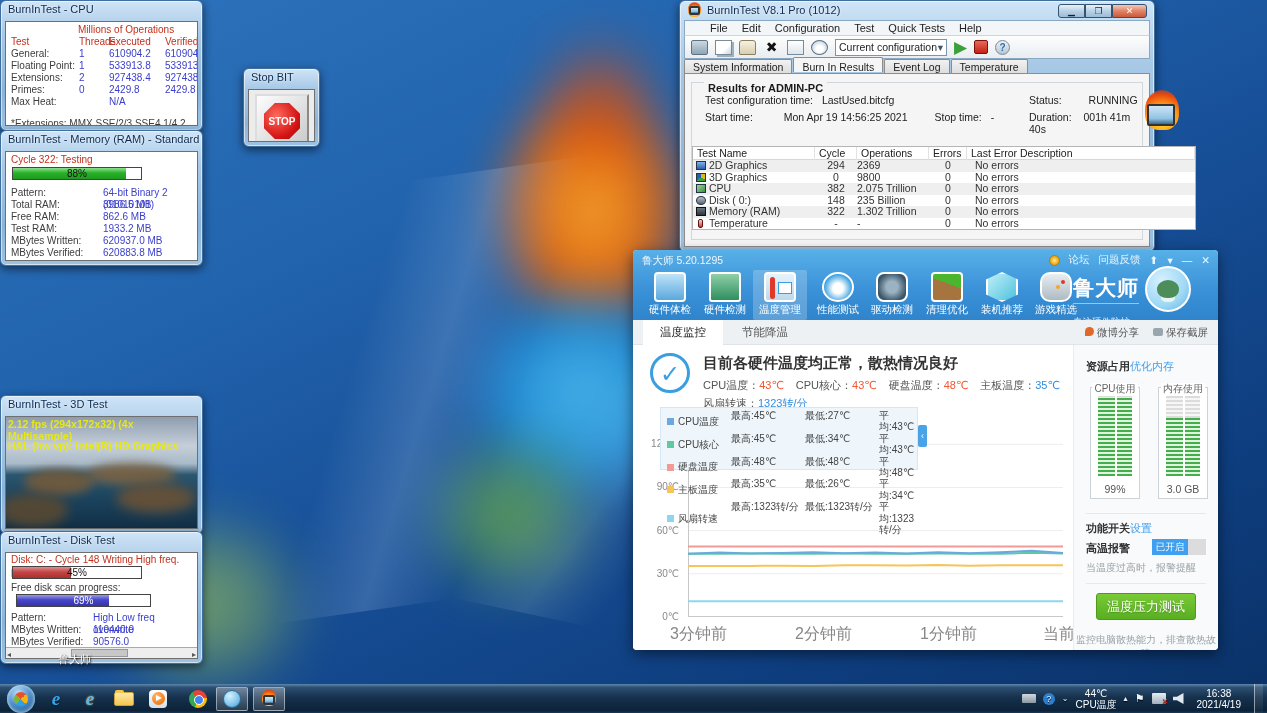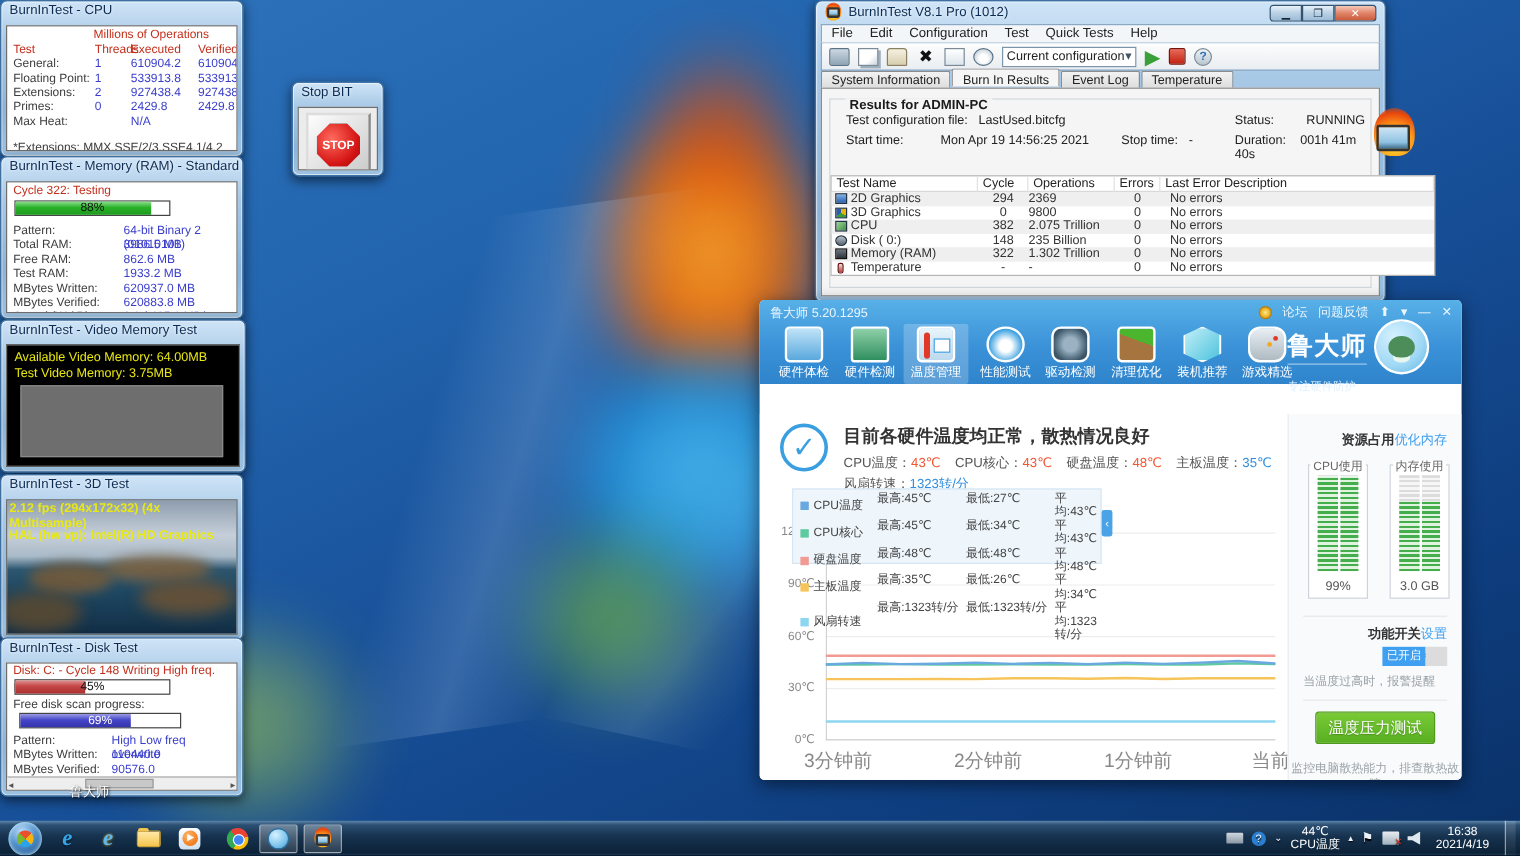--- a/index.html
+++ b/index.html
@@ -30,21 +30,21 @@
 .cpurow{display:grid;grid-template-columns:68px 30px 56px 1fr;padding-left:5px;font-size:10px;line-height:12px}
 .kvrow{display:grid;grid-template-columns:92px 1fr;padding-left:5px;font-size:10px;line-height:11.5px}
 .dkrow{display:grid;grid-template-columns:82px 1fr;padding-left:5px;font-size:10px;line-height:12px}
 
 #mainwin{left:679px;top:0;width:476px;height:252px}
 #mainwin .titlebar{display:flex;align-items:center;gap:5px}
 .winbtns{position:absolute;right:7px;top:3px;display:flex}
 .winbtn{width:27px;height:14px;border:1px solid #35536f;background:linear-gradient(180deg,#e8f2fa,#b9d0e4 50%,#9cbcd8);font-size:9px;line-height:12px;text-align:center;color:#123;border-radius:0}
 .winbtn:first-child{border-radius:3px 0 0 3px}
 .winbtn.close{width:35px;background:linear-gradient(180deg,#f5c8b8,#e08468 50%,#c85a3a);color:#fff;border-radius:0 3px 3px 0}
-.menubar{position:absolute;left:4px;right:4px;top:19px;height:15px;background:#f3f6f9;border:1px solid #8aa8c2;border-bottom:none;display:flex;gap:14px;padding:1px 8px;font-size:11px;color:#222}
+.menubar{position:absolute;left:4px;right:4px;top:19px;height:15px;background:#f3f6f9;border:1px solid #8aa8c2;border-bottom:none;display:flex;gap:14px;padding:1px 25px;font-size:11px;color:#222}
 .toolbar{position:absolute;left:4px;right:4px;top:34px;height:24px;background:linear-gradient(180deg,#fdfdfd,#e9edf1);border:1px solid #8aa8c2;border-top:1px solid #c8d6e2;display:flex;align-items:center;gap:7px;padding:0 6px}
 .tbico{width:17px;height:15px;display:inline-block}
 .combo{width:112px;height:17px;border:1px solid #7b95ab;background:#fff;font-size:10.5px;padding:1px 3px;display:flex;justify-content:space-between;color:#222}
 .tabstrip{position:absolute;left:4px;top:58px;height:15px;display:flex;font-size:10.5px}
 .tab{padding:1px 8px;background:linear-gradient(180deg,#f2f2f2,#dcdcdc);border:1px solid #8c8c8c;border-bottom:none;border-radius:2px 2px 0 0;margin-right:1px;color:#222}
 .tab.active{background:#f5f5f5;position:relative;top:-2px;padding-top:3px}
 .mcontent{position:absolute;left:4px;right:4px;top:72px;bottom:4px;background:#f5f5f5;border:1px solid #8c8c8c}
 .grouplabel{position:absolute;left:12px;top:-1px;font-size:11px;font-weight:bold;color:#1a1a1a;background:#f5f5f5;padding:0 4px}
 .infolab{color:#222}.infoval{color:#222}
 .bittable{position:absolute;left:7px;top:72px;width:504px;border:1px solid #b5b5b5;background:#fff;font-size:10.5px}
@@ -84,21 +84,21 @@
 .ldfanline{position:absolute;left:70px;top:51px;font-size:11px;color:#555}
 .legendbox{position:absolute;left:27px;top:62px;width:258px;height:63px;background:#eef6fc;border:1px solid #d5e7f4;font-size:10px;color:#444;padding:2px 0;z-index:3}
 .lgrow{display:grid;grid-template-columns:64px 74px 74px 1fr;line-height:11.4px;padding-left:6px}
 .lgname{display:flex;align-items:center;gap:4px}
 .lgsq{width:7px;height:7px;display:inline-block}
 .collapsetag{position:absolute;left:285px;top:80px;width:9px;height:22px;background:#4aa3e6;color:#fff;border-radius:2px;font-size:9px;line-height:22px;text-align:center;z-index:3}
 .chartwrap{position:absolute;left:55px;top:82px;width:375px;height:190px}
 .ylabels{position:absolute;left:8px;top:82px;width:42px;height:190px;font-size:10px;color:#888}
 .xlabels{position:absolute;left:55px;top:277px;width:375px;height:14px;font-size:16px;color:#888}
 
-.sbrow{position:absolute;left:12px;right:12px;display:flex;justify-content:flex-end}
+.sbrow{position:absolute;left:12px;right:12px;display:flex;justify-content:flex-start}
 .sbtitle{font-weight:bold;color:#333}
 .sblink{color:#3f9ff0}
 .gauge{position:absolute;width:50px;height:112px;border:1px solid #ccd4da;background:#fff}
 .gauge .glab{position:absolute;left:0;right:0;top:-6px;text-align:center;font-size:10px;color:#666}
 .gauge .glab span{background:#fff;padding:0 2px}
 .gauge .gbar{position:absolute;left:7px;right:7px;top:8px;bottom:22px;display:flex;flex-direction:column;justify-content:flex-end}
 .gauge .gempty{flex:0 0 auto;background:repeating-linear-gradient(0deg,#dcdcdc 0 2px,#f6f6f6 2px 4px)}
 .gauge .gfill{flex:1 1 auto;background:repeating-linear-gradient(0deg,#43ae4b 0 2px,#dff3de 2px 4px)}
 .gauge .gmid{position:absolute;left:50%;top:8px;bottom:22px;width:2px;background:#fff}
 .gauge .gval{position:absolute;left:0;right:0;bottom:3px;text-align:center;font-size:10.5px;color:#555}
@@ -195,21 +195,21 @@
       <span class="tab">System Information</span>
       <span class="tab active">Burn In Results</span>
       <span class="tab">Event Log</span>
       <span class="tab">Temperature</span>
     </div>
     <div class="mcontent">
       <div style="position:absolute;left:6px;right:6px;top:8px;bottom:6px;border:1px solid #d0d7dd">
         <div class="grouplabel">Results for ADMIN-PC</div>
       </div>
       <div style="position:absolute;left:20px;top:20px;font-size:10.5px">
-        <span class="infolab">Test configuration file:</span>
+        <span class="infolab">Test configuration time:</span>
         <span class="infoval" style="margin-left:6px">LastUsed.bitcfg</span>
       </div>
       <div style="position:absolute;left:20px;top:37px;font-size:10.5px">
         <span class="infolab">Start time:</span>
         <span class="infoval" style="margin-left:28px">Mon Apr 19 14:56:25 2021</span>
         <span class="infolab" style="margin-left:24px">Stop time:</span>
         <span class="infoval" style="margin-left:6px">-</span>
       </div>
       <div style="position:absolute;left:344px;top:20px;font-size:10.5px">
         <span class="infolab">Status:</span>
@@ -371,28 +371,20 @@
           <span class="lab">MBytes Verified:</span>
           <span class="blu">620883.8 MB</span>
         </div>
       <div class="kvrow" style="position:absolute;left:0;right:0;top:107px">
           <span class="lab">Speed (W / R):</span>
           <span class="blu">0.0 / 405.6  MB/sec</span>
         </div>
     </div>
   </div>
 
-  <div class="aerowin" style="left:0;top:266px;width:205px;height:128px">
-    <div class="titlebar">BurnInTest - Video Memory Test</div>
-    <div class="client" style="background:#000">
-      <div style="position:absolute;left:6px;top:4px;font-size:10.5px;color:#e8e814">Available Video Memory: 64.00MB</div>
-      <div style="position:absolute;left:6px;top:17px;font-size:10.5px;color:#e8e814">Test Video Memory: 3.75MB</div>
-      <div style="position:absolute;left:11px;top:33px;right:13px;bottom:7px;background:#6e6e6e;border:1px solid #8a8a8a"></div>
-    </div>
-  </div>
 
   <div class="aerowin" style="left:0;top:395px;width:203px;height:139px">
     <div class="titlebar">BurnInTest - 3D Test</div>
     <div class="client" style="background:linear-gradient(180deg,#8e9dae 0%,#c6cfd9 26%,#a9bac8 42%,#2c566f 52%,#1d4660 70%,#122f46 100%)">
       <div class="blob" style="left:18px;top:52px;width:70px;height:26px;background:#6f5a3e;filter:blur(5px);opacity:.95"></div>
       <div class="blob" style="left:80px;top:46px;width:90px;height:22px;background:#7a6243;filter:blur(5px);opacity:.9"></div>
       <div class="blob" style="left:110px;top:66px;width:80px;height:30px;background:#6a5236;filter:blur(6px);opacity:.9"></div>
       <div class="blob" style="left:-8px;top:76px;width:70px;height:34px;background:#5d4a30;filter:blur(6px);opacity:.85"></div>
       <div style="position:absolute;left:2px;top:1px;font-size:10.5px;font-weight:bold;color:#e8e814">2.12 fps (294x172x32) (4x Multisample)</div>
       <div style="position:absolute;left:2px;top:23px;font-size:10.5px;font-weight:bold;color:#e8e814">HAL (hw vp): Intel(R) HD Graphics</div>
@@ -497,20 +489,28 @@
         </span>
         <span>游戏精选</span>
       </div>
       <div class="ldbrand">
         <div class="big">鲁大师</div>
         <div class="sub">专注硬件防护</div>
       </div>
       <div class="mascot"></div>
     </div>
 
+    <div id="ldtabs">
+      <span class="ldtab active" style="left:10px">温度监控</span>
+      <span class="ldtab" style="left:92px">节能降温</span>
+      <span class="ldtabright">
+        <span><i style="display:inline-block;width:9px;height:9px;border-radius:50% 50% 50% 0;background:#e0692a;margin-right:3px"></i><span>微博分享</span></span>
+        <span><i style="display:inline-block;width:10px;height:8px;background:#9aa6ae;border-radius:2px;margin-right:3px"></i><span>保存截屏</span></span>
+      </span>
+    </div>
 
     <div id="ldcontent">
       <div class="checkcircle">✓</div>
       <div class="ldheading">目前各硬件温度均正常，散热情况良好</div>
       <div class="ldstatusline">
         <span><span>CPU温度：</span><span style="color: rgb(242, 86, 51);">43℃</span></span>
         <span><span>CPU核心：</span><span style="color: rgb(242, 86, 51);">43℃</span></span>
         <span><span>硬盘温度：</span><span style="color: rgb(242, 86, 51);">48℃</span></span>
         <span><span>主板温度：</span><span style="color: rgb(47, 141, 224);">35℃</span></span>
       </div>

